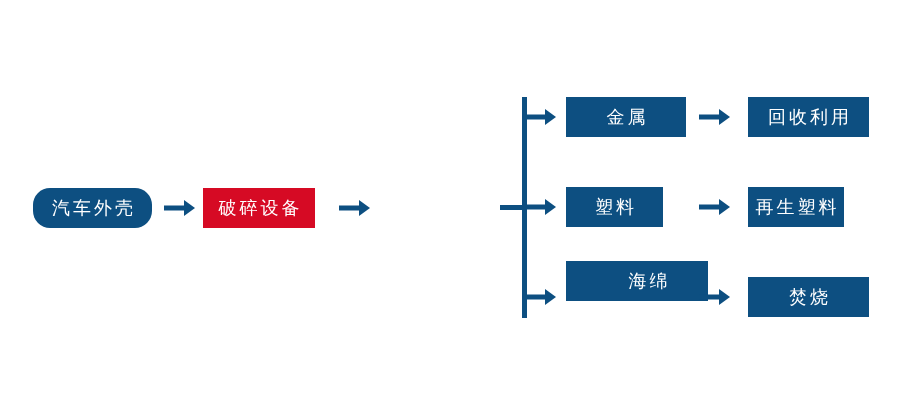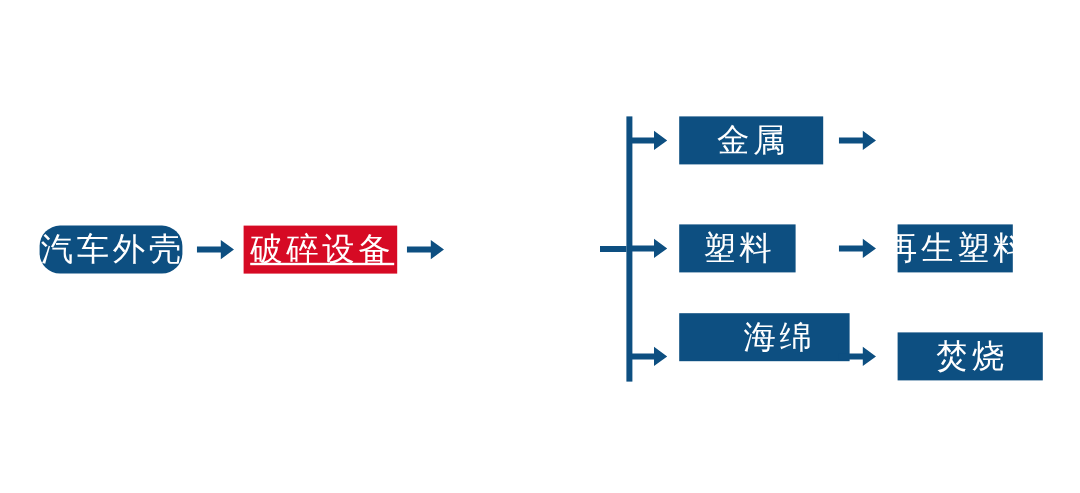--- a/index.html
+++ b/index.html
@@ -18,34 +18,34 @@
     width: 900px;
     height: 411px;
     background: #ffffff;
   }
   .node {
     position: absolute;
     display: flex;
     align-items: center;
     justify-content: center;
     color: #ffffff;
-    font-size: 27px;
+    font-size: 18px;
     letter-spacing: 3px;
     text-indent: 3px;
     line-height: 1;
     font-weight: 400;
     white-space: nowrap;
     font-family: "DejaVu Sans", "Liberation Sans", sans-serif;
   }
   .node.blue  { background: #0d4f81; }
   .node.red   { background: #d60a24; }
 
   
   #node-shell    { left: 33px;  top: 188px; width: 119px; height: 40px; border-radius: 17px; }
-  #node-crusher  { left: 203px; top: 188px; width: 128px; height: 40px; text-decoration: underline; }
+  #node-crusher  { left: 203px; top: 188px; width: 112px; height: 40px; }
   #node-sorting  { left: 378px; top: 188px; width: 122px; height: 40px; }
 
   
   #node-metal    { left: 566px; top: 97px;  width: 120px; height: 40px; }
   #node-plastic  { left: 566px; top: 187px; width: 97px; height: 40px; }
   #node-sponge   { left: 566px; top: 261px; width: 120px; height: 40px; padding-left: 22px; }
 
   
   #node-recycle  { left: 748px; top: 97px;  width: 121px; height: 40px; }
   #node-repla    { left: 748px; top: 187px; width: 96px; height: 40px; }
@@ -140,16 +140,17 @@
     <svg width="32" height="20" viewBox="0 0 32 20" aria-hidden="true">
       <path d="M0 7.5 H20 V2 L31 10 L20 18 V12.5 H0 Z" fill="#0d4f81"></path>
     </svg>
   </span>
   <span class="arrow" id="arrow-sponge-incin">
     <svg width="32" height="20" viewBox="0 0 32 20" aria-hidden="true">
       <path d="M0 7.5 H20 V2 L31 10 L20 18 V12.5 H0 Z" fill="#0d4f81"></path>
     </svg>
   </span>
 
+  <div class="node blue" id="node-recycle">回收利用</div>
   <div class="node blue" id="node-repla">再生塑料</div>
   <div class="node blue" id="node-incin">焚烧</div>
 
 </div>
 
 </body></html>

